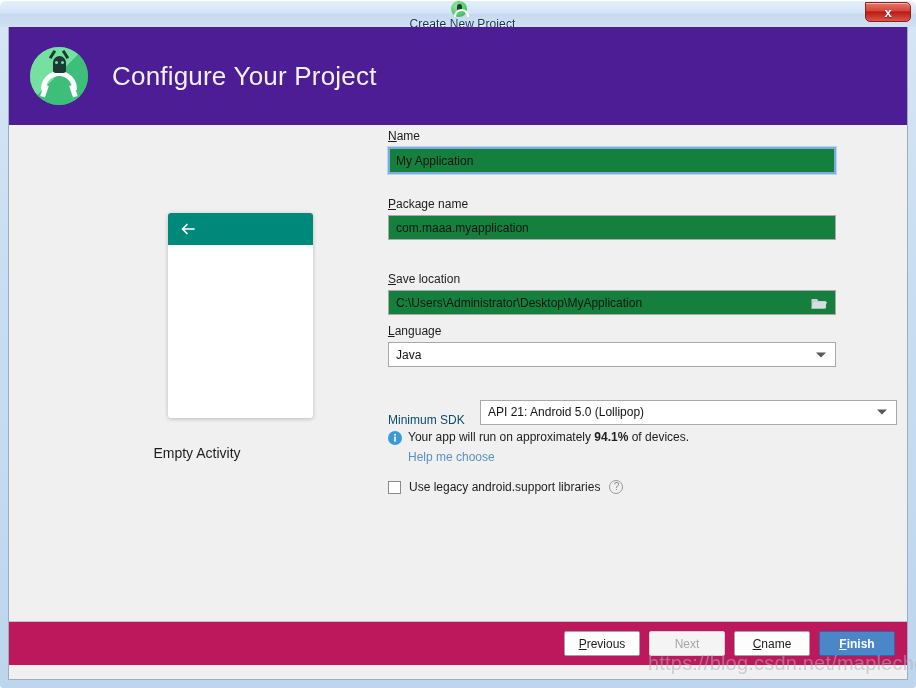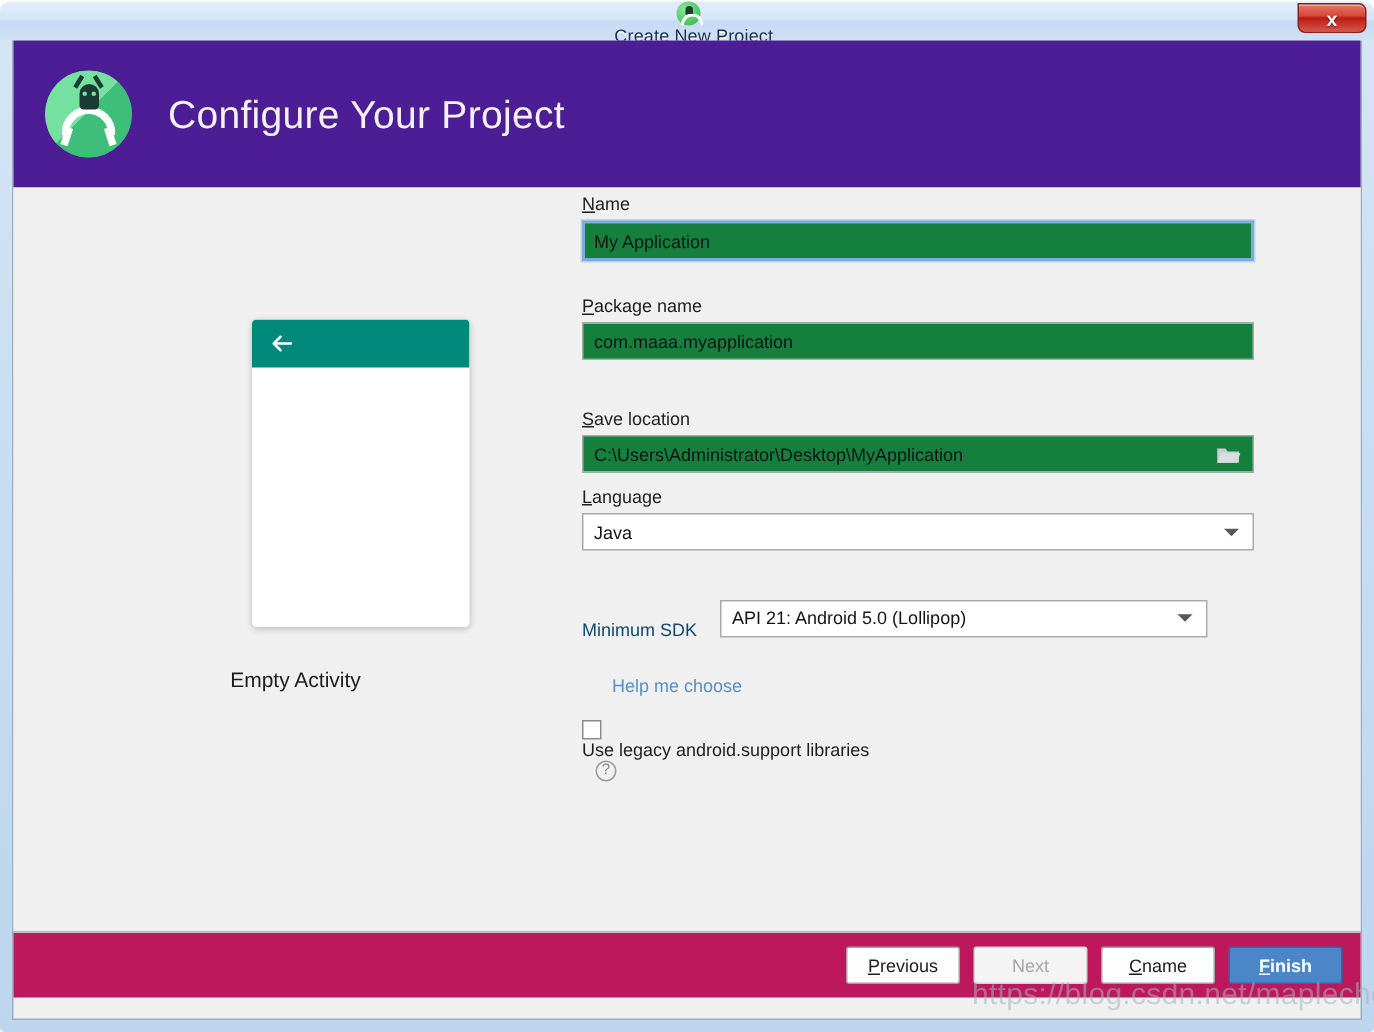--- a/index.html
+++ b/index.html
@@ -279,32 +279,32 @@
     width: 16px; height: 13px;
   }
 
   
   #r-name      { position: absolute; left: 10px; top: 4px;  }
   #r-package   { position: absolute; left: 10px; top: 72px; }
   #r-save      { position: absolute; left: 10px; top: 134px; margin-top: 13px;}
   #r-lang      { position: absolute; left: 10px; top: 199px;}
   #r-sdk       { position: absolute; left: 10px; top: 272px; width: 520px; display: flex; align-items: center; }
   #sdk-label   { font-size: 12px; color: #0c4a6e; width: 92px; flex: 0 0 auto; margin-top: 16px; }
-  #sdk-combo   { width: 325px; }
+  #sdk-combo   { width: 417px; }
   #r-info      { position: absolute; left: 10px; top: 305px; display: flex; align-items: flex-start; }
   #info-icon   { width: 14px; height: 14px; flex: 0 0 auto; margin-top: 1px; margin-right: 6px; }
   #info-text   { font-size: 12px; color: #1d1d1d; }
   #info-text b { font-weight: bold; }
   #help-link   {
     position: absolute; left: 30px; top: 325px;
     font-size: 12px; color: #5a8fc4; cursor: pointer;
   }
   #r-legacy {
     position: absolute; left: 10px; top: 355px;
-    display: flex;  flex-direction: column;
+    display: flex; align-items: center;
   }
   #legacy-box {
     width: 13px; height: 13px;
     border: 1px solid #8b8b8b;
     background: #ffffff;
     flex: 0 0 auto;
     margin-right: 8px;
     cursor: pointer;
   }
   #legacy-label { font-size: 12px; color: #1d1d1d; }
@@ -458,20 +458,30 @@
         </div>
 
         <div id="r-sdk">
           <div id="sdk-label">Minimum SDK</div>
           <div class="combo" id="sdk-combo">
             <span>API 21: Android 5.0 (Lollipop)</span>
             <span class="caret"></span>
           </div>
         </div>
 
+        <div id="r-info">
+          <svg id="info-icon" viewBox="0 0 14 14">
+            <circle cx="7" cy="7" r="7" fill="#3a9ad9"></circle>
+            <rect x="6.2" y="5.6" width="1.6" height="5" fill="#ffffff"></rect>
+            <rect x="6.2" y="2.9" width="1.6" height="1.7" fill="#ffffff"></rect>
+          </svg>
+          <div id="info-text">
+            <span>Your app will run on approximately </span><b>94.1%</b><span> of devices.</span>
+          </div>
+        </div>
         <div id="help-link">Help me choose</div>
 
         <div id="r-legacy">
           <div id="legacy-box"></div>
           <div id="legacy-label">Use legacy android.support libraries</div>
           <div id="legacy-help">?</div>
         </div>
 
       </div>
     </div>

